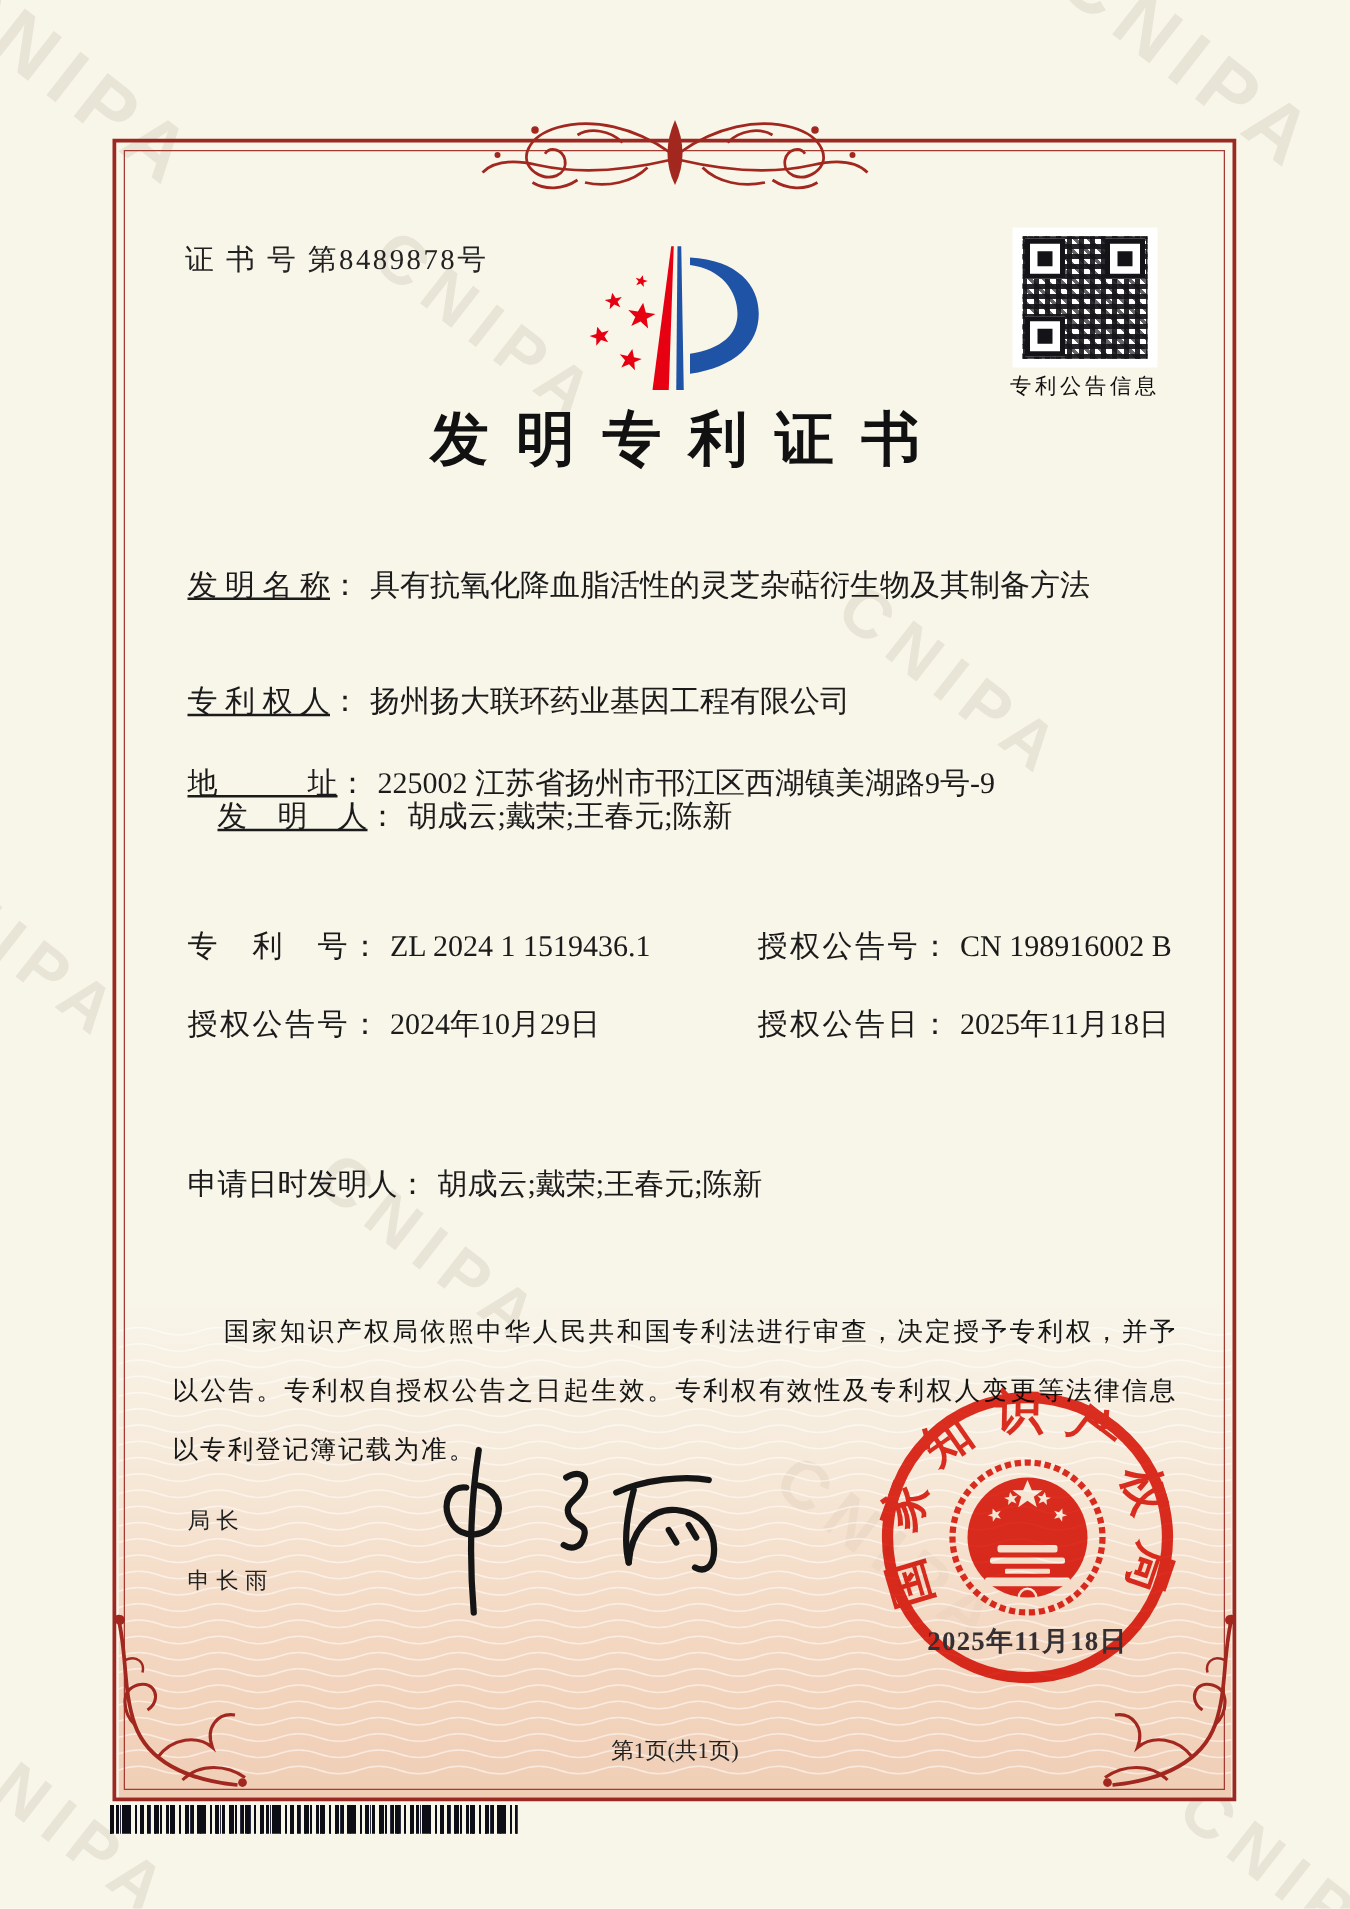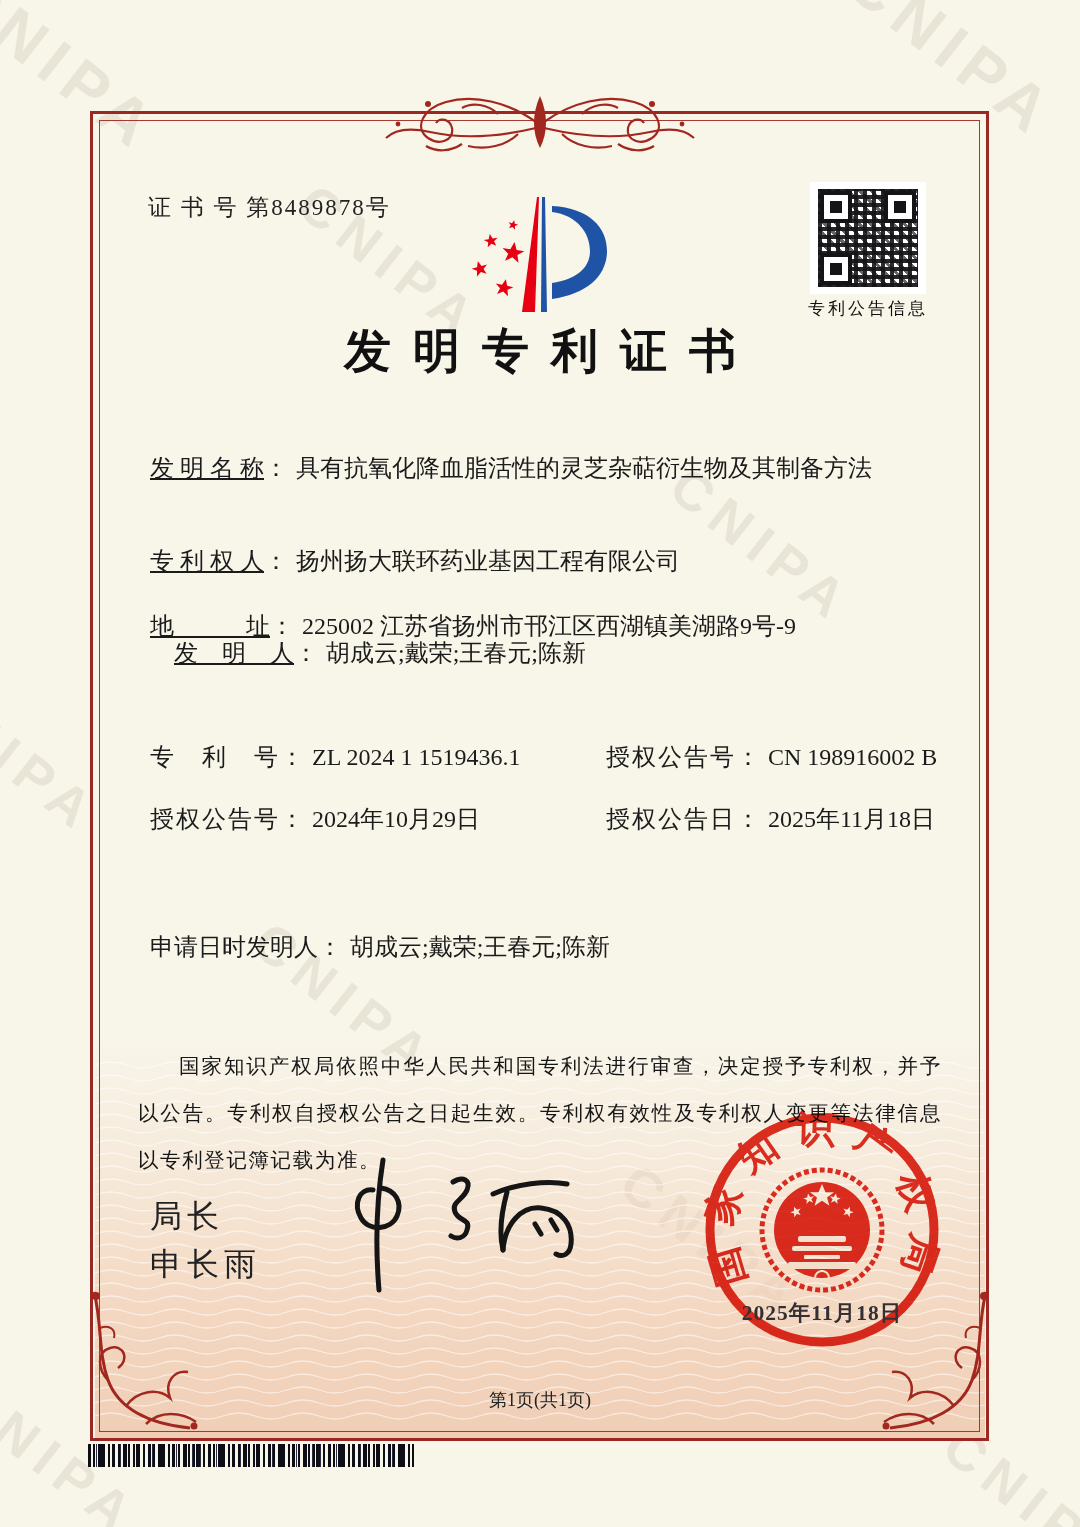--- a/index.html
+++ b/index.html
@@ -38,21 +38,21 @@
   .row .lbl{display:inline-block;text-decoration:underline;}
   .row .colon{margin-right:8px;}
   .row2{position:absolute;font-size:24px;white-space:nowrap;}
   .row2 .lbl{letter-spacing:2px;}
   .row2 .colon{margin-right:8px;}
   
   .statement{position:absolute;left:138px;top:1022px;width:804px;font-size:20.5px;
              line-height:47px;letter-spacing:1.6px;text-align:justify;text-indent:2em;color:#161616;}
   
   .signer{position:absolute;left:150px;top:1192px;font-family:Liberation Sans, sans-serif;
-          font-size:32px;letter-spacing:5px;color:#222;line-height:48px;}
+          font-size:18px;letter-spacing:5px;color:#222;line-height:48px;}
   .sig{position:absolute;left:315px;top:1138px;}
   
   .seal{position:absolute;left:692px;top:1100px;mix-blend-mode:multiply;opacity:.95;}
   
   .pageno{position:absolute;left:0;top:1388px;width:100%;text-align:center;font-size:18px;color:#222;}
   .barcode{position:absolute;left:88px;top:1444px;width:326px;height:23px;
            background-image:
              repeating-linear-gradient(90deg,#0d0d15 0 2px,transparent 2px 5px),
              repeating-linear-gradient(90deg,#0d0d15 0 3px,transparent 3px 12px),
              repeating-linear-gradient(90deg,#2b2b40 0 1px,transparent 1px 8px);}

